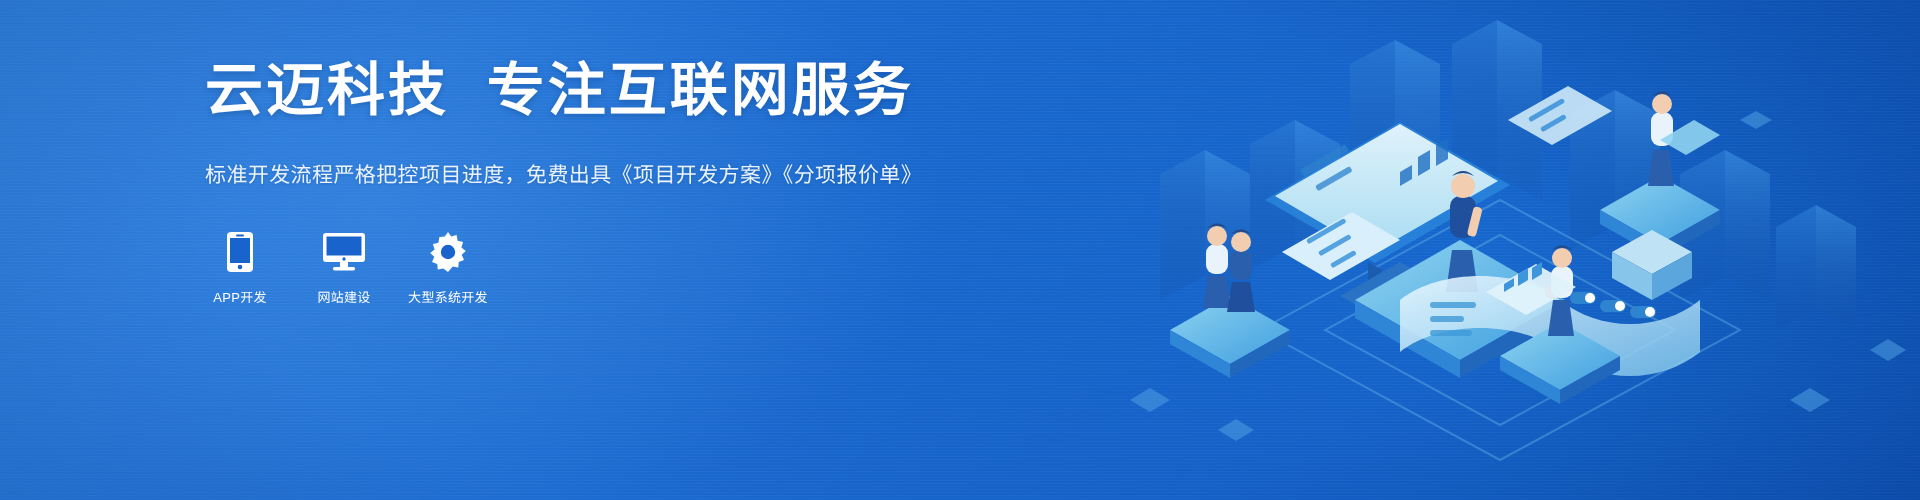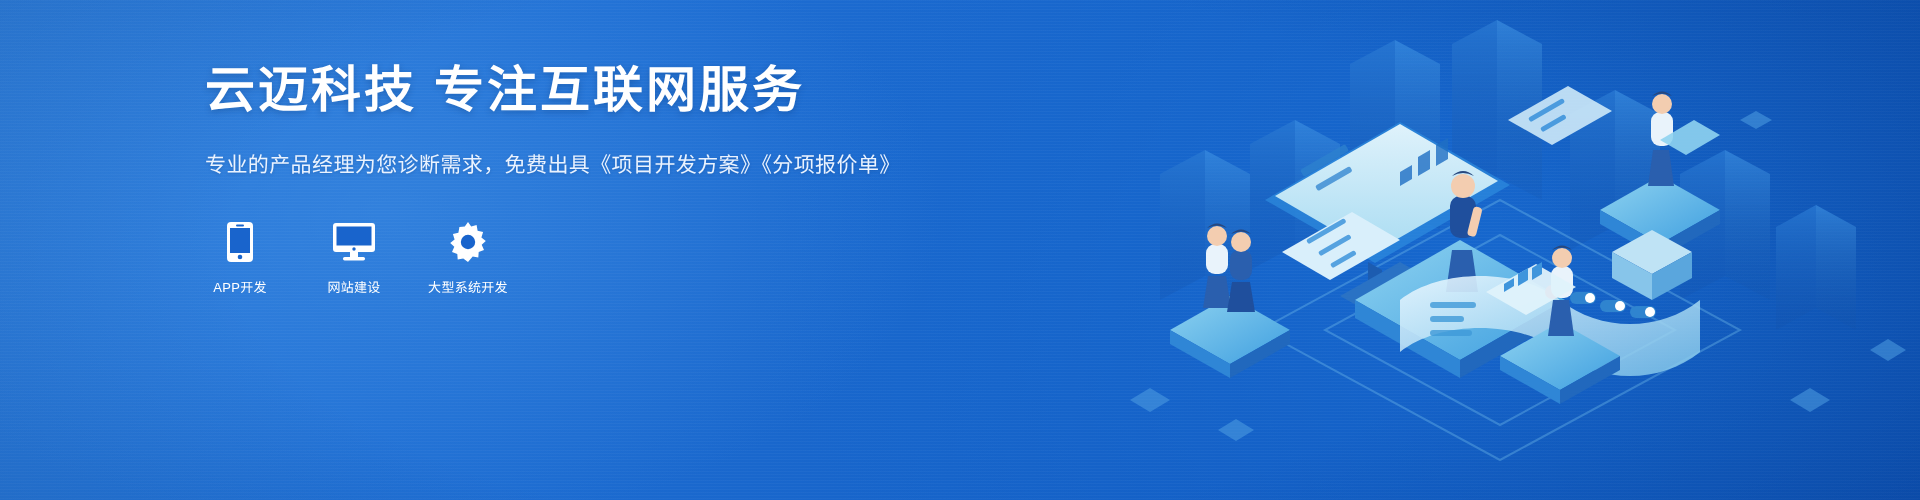--- a/index.html
+++ b/index.html
@@ -37,22 +37,22 @@
   }
 
   
   .content{
     position:absolute;
     left:205px; top:60px;
     width:900px;
     z-index:6;
   }
   .headline{
-    font-family:Liberation Sans, sans-serif;
-    font-size:50px;
+    font-family:Liberation Mono, monospace;
+    font-size:58px;
     font-weight:bold;
     color:#ffffff;
     letter-spacing:3px;
     line-height:1.2;
     white-space:nowrap;
     text-shadow:0 2px 6px rgba(4,42,96,.28);
   }
   .subtitle{
     margin-top:26px;
     font-size:21px;
@@ -62,21 +62,21 @@
     font-weight:normal;
     text-shadow:0 1px 3px rgba(4,42,96,.22);
   }
   .subtitle .line{ display:block; white-space:nowrap; }
 
   
   .services{
     margin-top:36px;
     display:flex;
     align-items:flex-start;
-    gap:44px;
+    gap:34px;
   }
   .service{
     width:70px;
     display:flex;
     flex-direction:column;
     align-items:center;
     cursor:default;
   }
   .service .ico{
     height:44px;
@@ -287,21 +287,21 @@
   </div>
 
   <div class="texture"></div>
   <div class="vignette"></div>
 
   <div class="content">
 
     <h1 class="headline">云迈科技 专注互联网服务</h1>
 
     <div class="subtitle">
-      <span class="line">专业的产品经理为您诊断需求，免费出具《项目开发方案》《分项报价单》</span>
+      <span class="line">标准开发流程严格把控项目进度，免费出具《项目开发方案》《分项报价单》</span>
     </div>
 
     <div class="services">
 
       <div class="service">
         <span class="ico">
           <svg width="26" height="40" viewBox="0 0 26 40">
             <rect x="0" y="0" width="26" height="40" rx="4" fill="#fff"></rect>
             <rect x="3" y="6" width="20" height="25" fill="#1964cc"></rect>
             <rect x="9" y="2.5" width="8" height="2" rx="1" fill="#1964cc"></rect>

